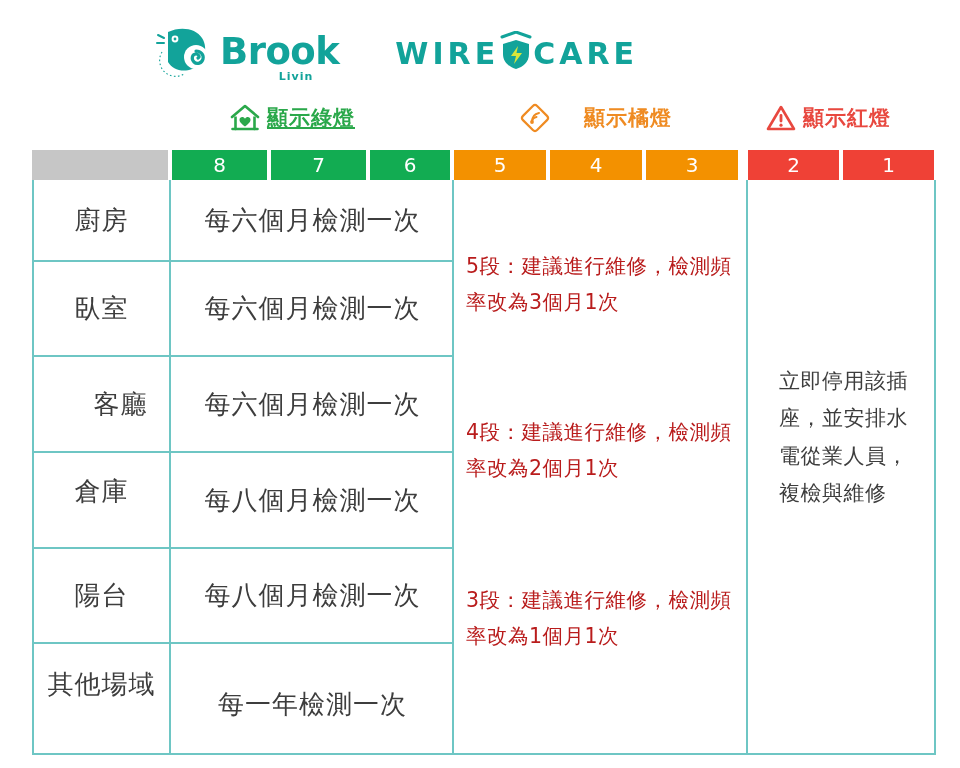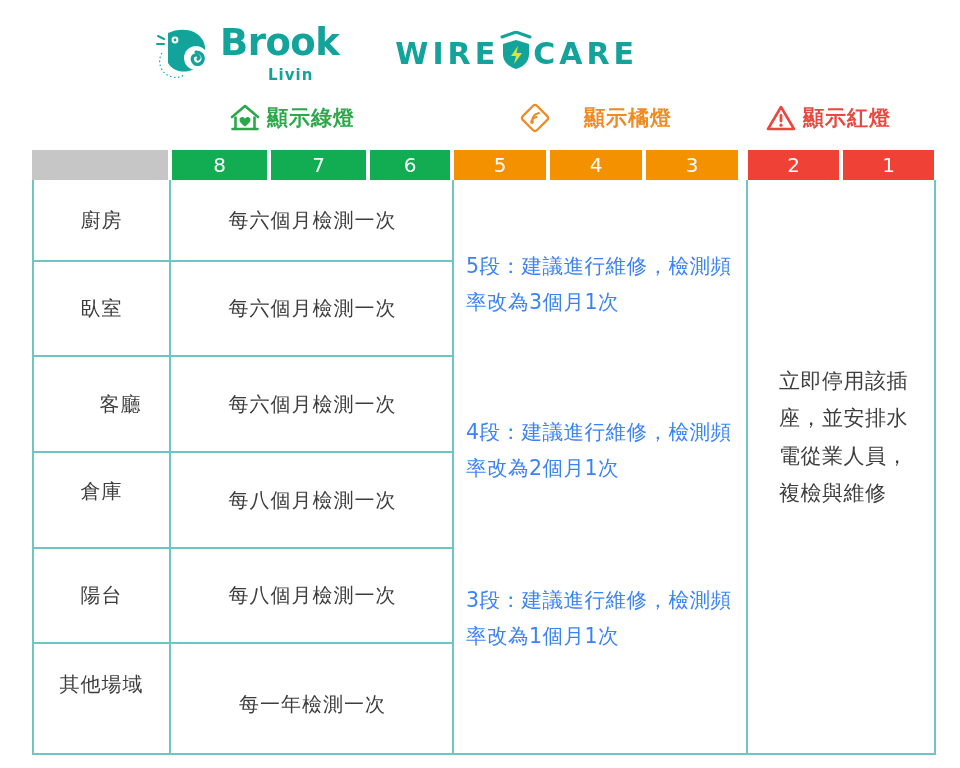--- a/index.html
+++ b/index.html
@@ -45,25 +45,25 @@
   }
   .brook-text {
     font-size: 37px;
     font-weight: bold;
     color: #12a39a;
     letter-spacing: -0.5px;
     line-height: 1;
     font-family: "DejaVu Sans", sans-serif;
   }
   .livin-text {
-    font-size: 15px;
+    font-size: 11px;
     font-weight: bold;
     color: #12a39a;
     letter-spacing: 1px;
-    margin-top: 7px;
+    margin-top: 1px;
     margin-right: 26px;
     font-family: "DejaVu Sans", sans-serif;
   }
   .wirecare {
     display: flex;
     align-items: center;
     gap: 0;
     margin-left: 38px;
   }
   .wc-text {
@@ -104,21 +104,21 @@
   .legend-label {
     font-size: 21px;
     font-weight: bold;
     font-family: "DejaVu Sans", "Liberation Sans", sans-serif;
     letter-spacing: 1px;
     white-space: nowrap;
   }
   .legend-green  { left: 198px; }
   .legend-orange { left: 488px; }
   .legend-red    { left: 734px; }
-  .lab-green  { color: #2aa84a; }
+  .lab-green  { color: #2aa84a; text-decoration: underline; }
   .lab-orange { color: #ef8b22; margin-left: 27px; }
   .lab-red    { color: #e8483f; }
 
   
   .num-band {
     position: absolute;
     left: 32px;
     top: 150px;
     width: 904px;
     height: 30px;
@@ -162,35 +162,35 @@
     left: 0;
     width: 420px;
     height: 2px;
     background: #6ec6c4;
   }
   .cell-room, .cell-freq {
     position: absolute;
     display: flex;
     align-items: center;
     justify-content: center;
-    font-size: 20px;
+    font-size: 26px;
     color: #3d3d3d;
     font-family: "DejaVu Sans", "Liberation Sans", sans-serif;
     letter-spacing: 1px;
   }
   .cell-room { left: 0;   width: 135px; }
   .cell-freq { left: 137px; width: 283px; }
 
   .orange-block {
     position: absolute;
     left: 432px;
     width: 285px;
     font-size: 20.5px;
     line-height: 1.78;
-    color: #3b82f6;
+    color: #b91c1c;
     font-family: "DejaVu Sans", "Liberation Sans", sans-serif;
     letter-spacing: 0.5px;
   }
   .red-block {
     position: absolute;
     left: 745px;
     width: 150px;
     font-size: 21px;
     line-height: 1.78;
     color: #3d3d3d;

